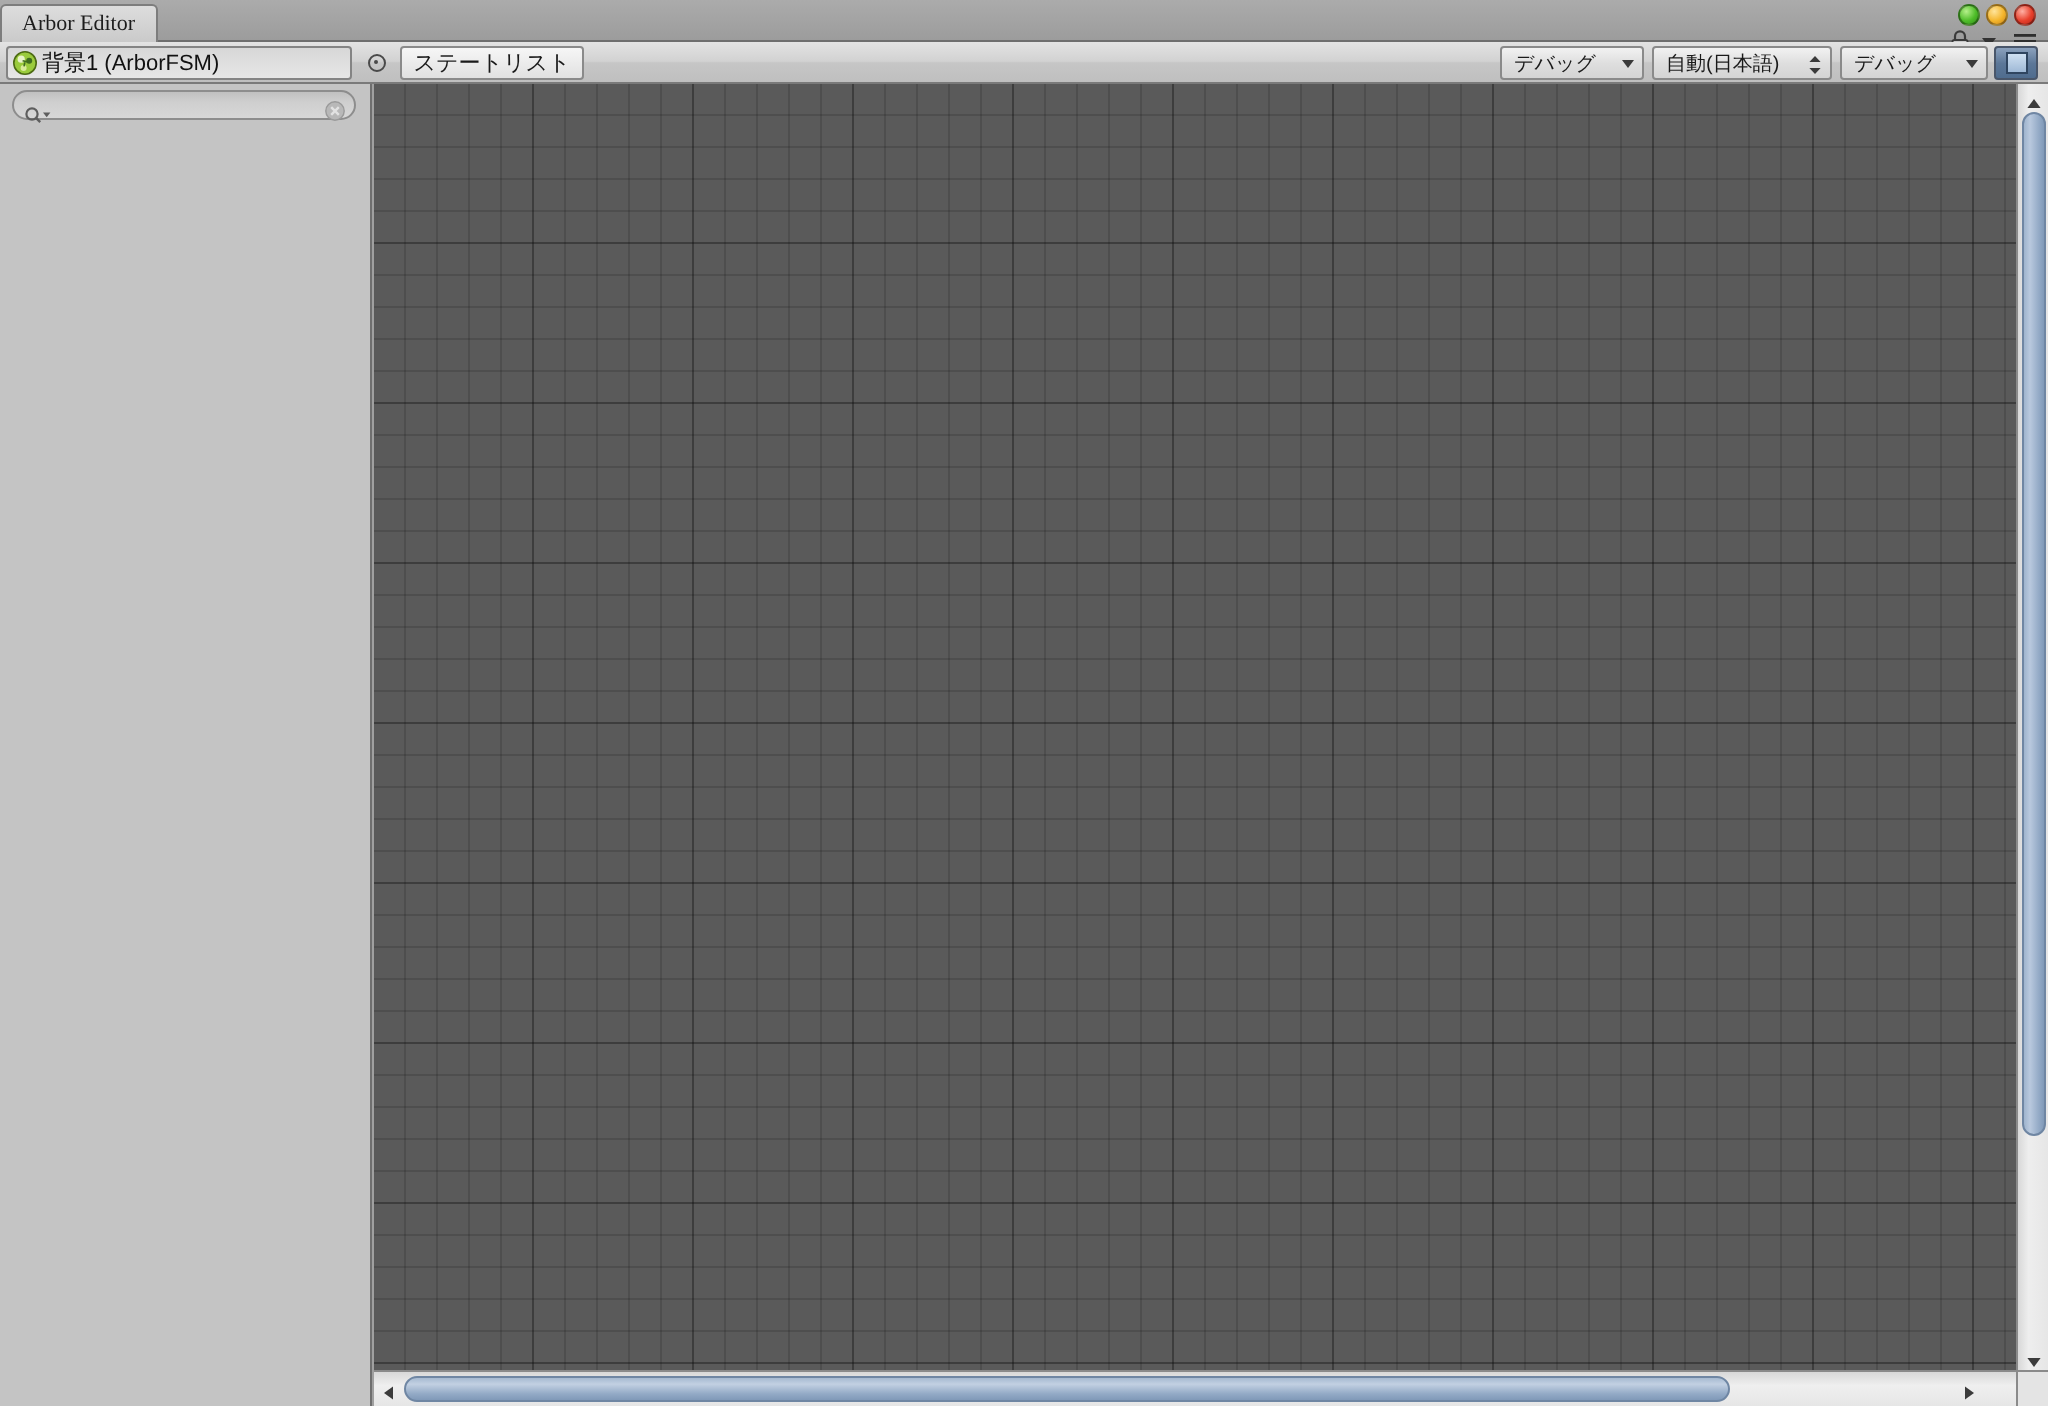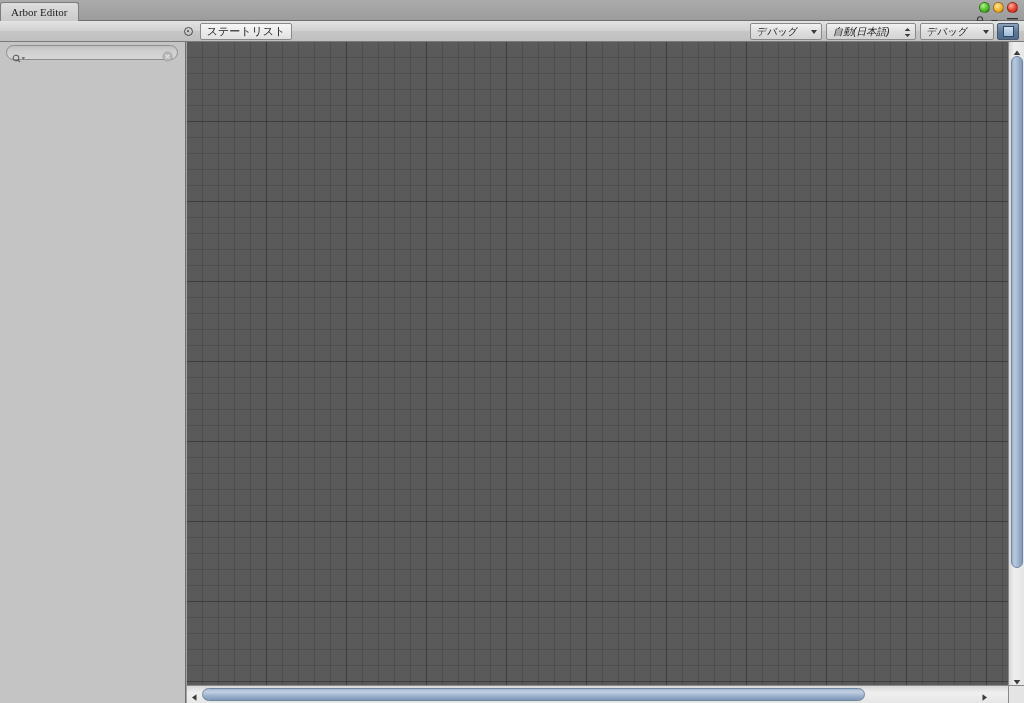--- a/index.html
+++ b/index.html
@@ -125,21 +125,21 @@
     width: 0; height: 0;
     border-left: 3px solid transparent;
     border-right: 3px solid transparent;
     border-top: 4px solid #3a3a3a;
   }
   .popup .arrow-updn {
     position: absolute; right: 4px; top: 3px;
     width: 7px; height: 11px;
   }
   #popup-debug { left: 750px; width: 72px; }
-  #popup-lang  { left: 826px; width: 90px; font-style: italic; }
+  #popup-lang  { left: 826px; width: 90px; }
   #popup-grid  { left: 920px; width: 74px; }
 
   .gridtoggle {
     position: absolute; left: 997px; top: 2px;
     width: 22px; height: 17px;
     background: linear-gradient(to bottom, #6c85a8 0%, #4c6party 100%);
     background: linear-gradient(to bottom, #8ba1bd 0%, #5c7798 52%, #4f6c8e 100%);
     border: 1px solid #49566a;
     border-radius: 2px;
     display: flex; align-items: center; justify-content: center;
@@ -282,20 +282,32 @@
           <rect x="1" y="2" width="11" height="1.4" fill="#2e2e2e"></rect>
           <rect x="1" y="5" width="11" height="1.4" fill="#2e2e2e"></rect>
           <rect x="1" y="8" width="11" height="1.4" fill="#2e2e2e"></rect>
         </svg>
       </span>
     </div>
   </div>
 
   <div class="toolbar">
 
+    <div class="objfield">
+      <span class="obj-icon">
+        <svg width="13" height="13" viewBox="0 0 13 13">
+          <circle cx="6.5" cy="6.5" r="5.6" fill="#9acb3c" stroke="#4d6b14" stroke-width="0.8"></circle>
+          <circle cx="4.6" cy="4.6" r="1.8" fill="#e8f3c8"></circle>
+          <circle cx="8.6" cy="5.4" r="1.5" fill="#3f6d1f"></circle>
+          <circle cx="5.8" cy="9.0" r="1.5" fill="#d8eb9a"></circle>
+          <path d="M5.3 5.4 L8.0 6.0 M6.4 6.2 L6.0 8.2" stroke="#3f6d1f" stroke-width="0.8" fill="none"></path>
+        </svg>
+      </span>
+      <span>背景1 (ArborFSM)</span>
+    </div>
 
     <div class="obj-circle-btn">
       <span class="target-ring"></span>
     </div>
 
     <div class="statelist-btn">
       <span>ステートリスト</span>
     </div>
 
     <div class="popup" id="popup-debug">

